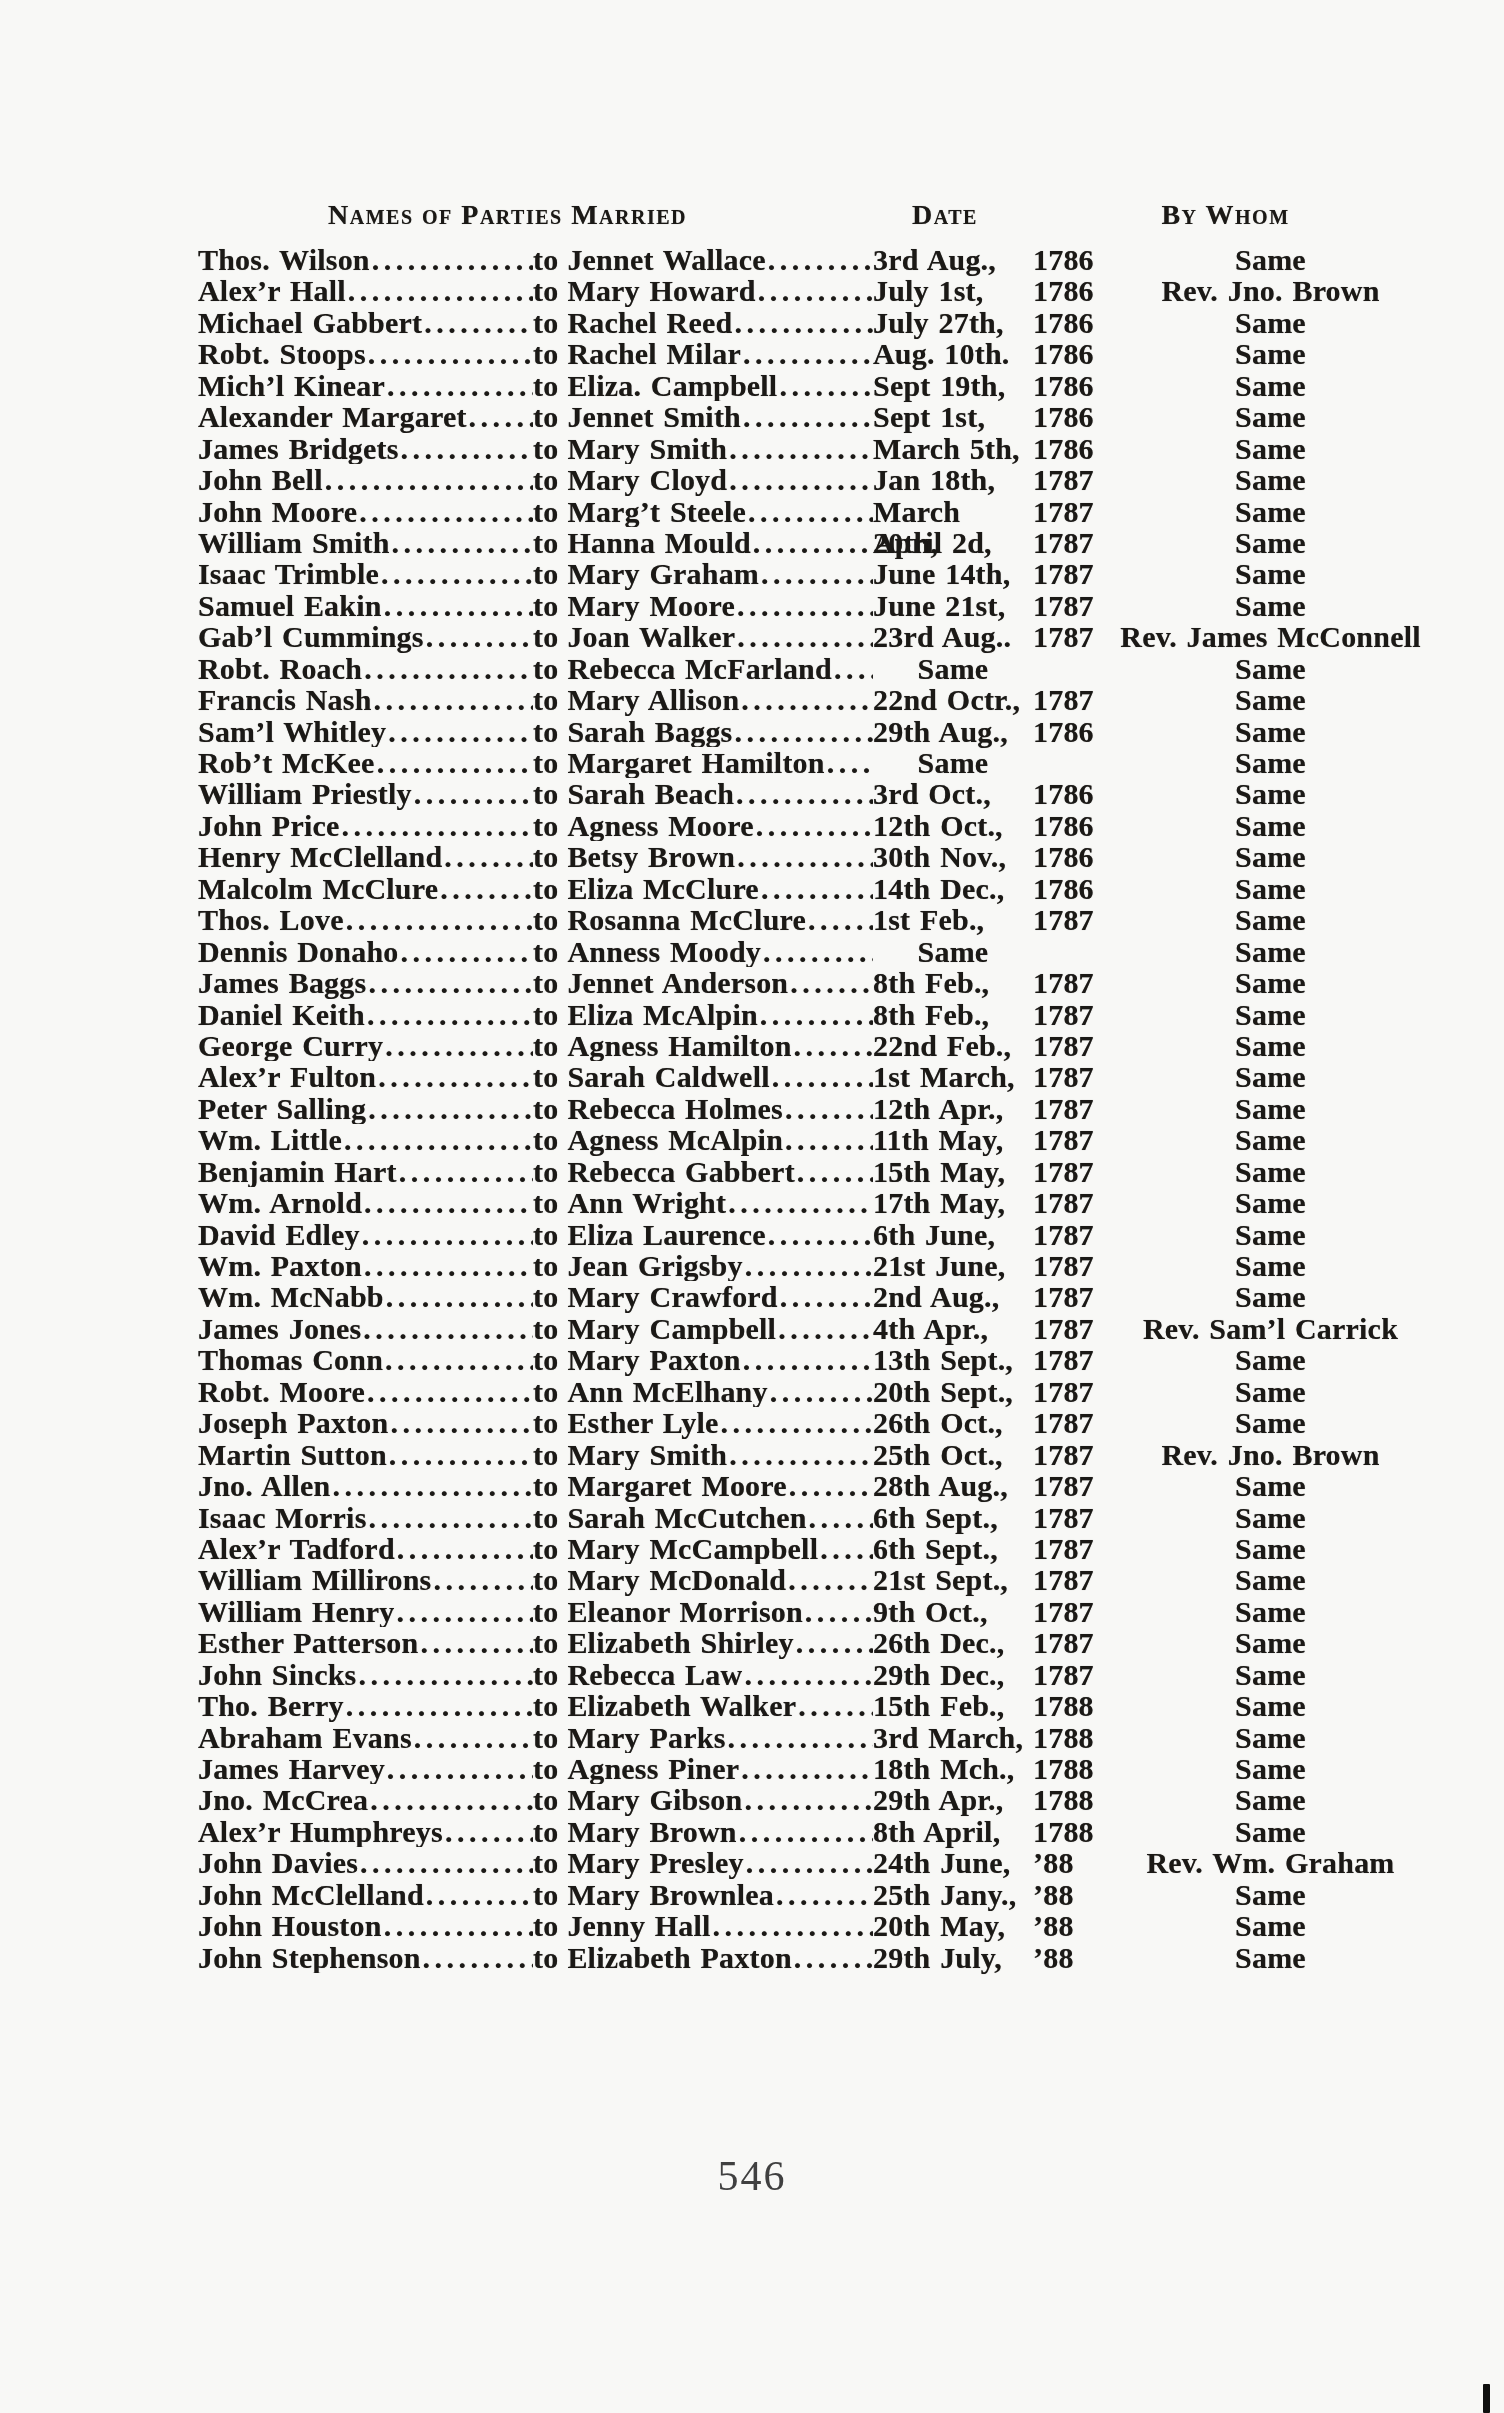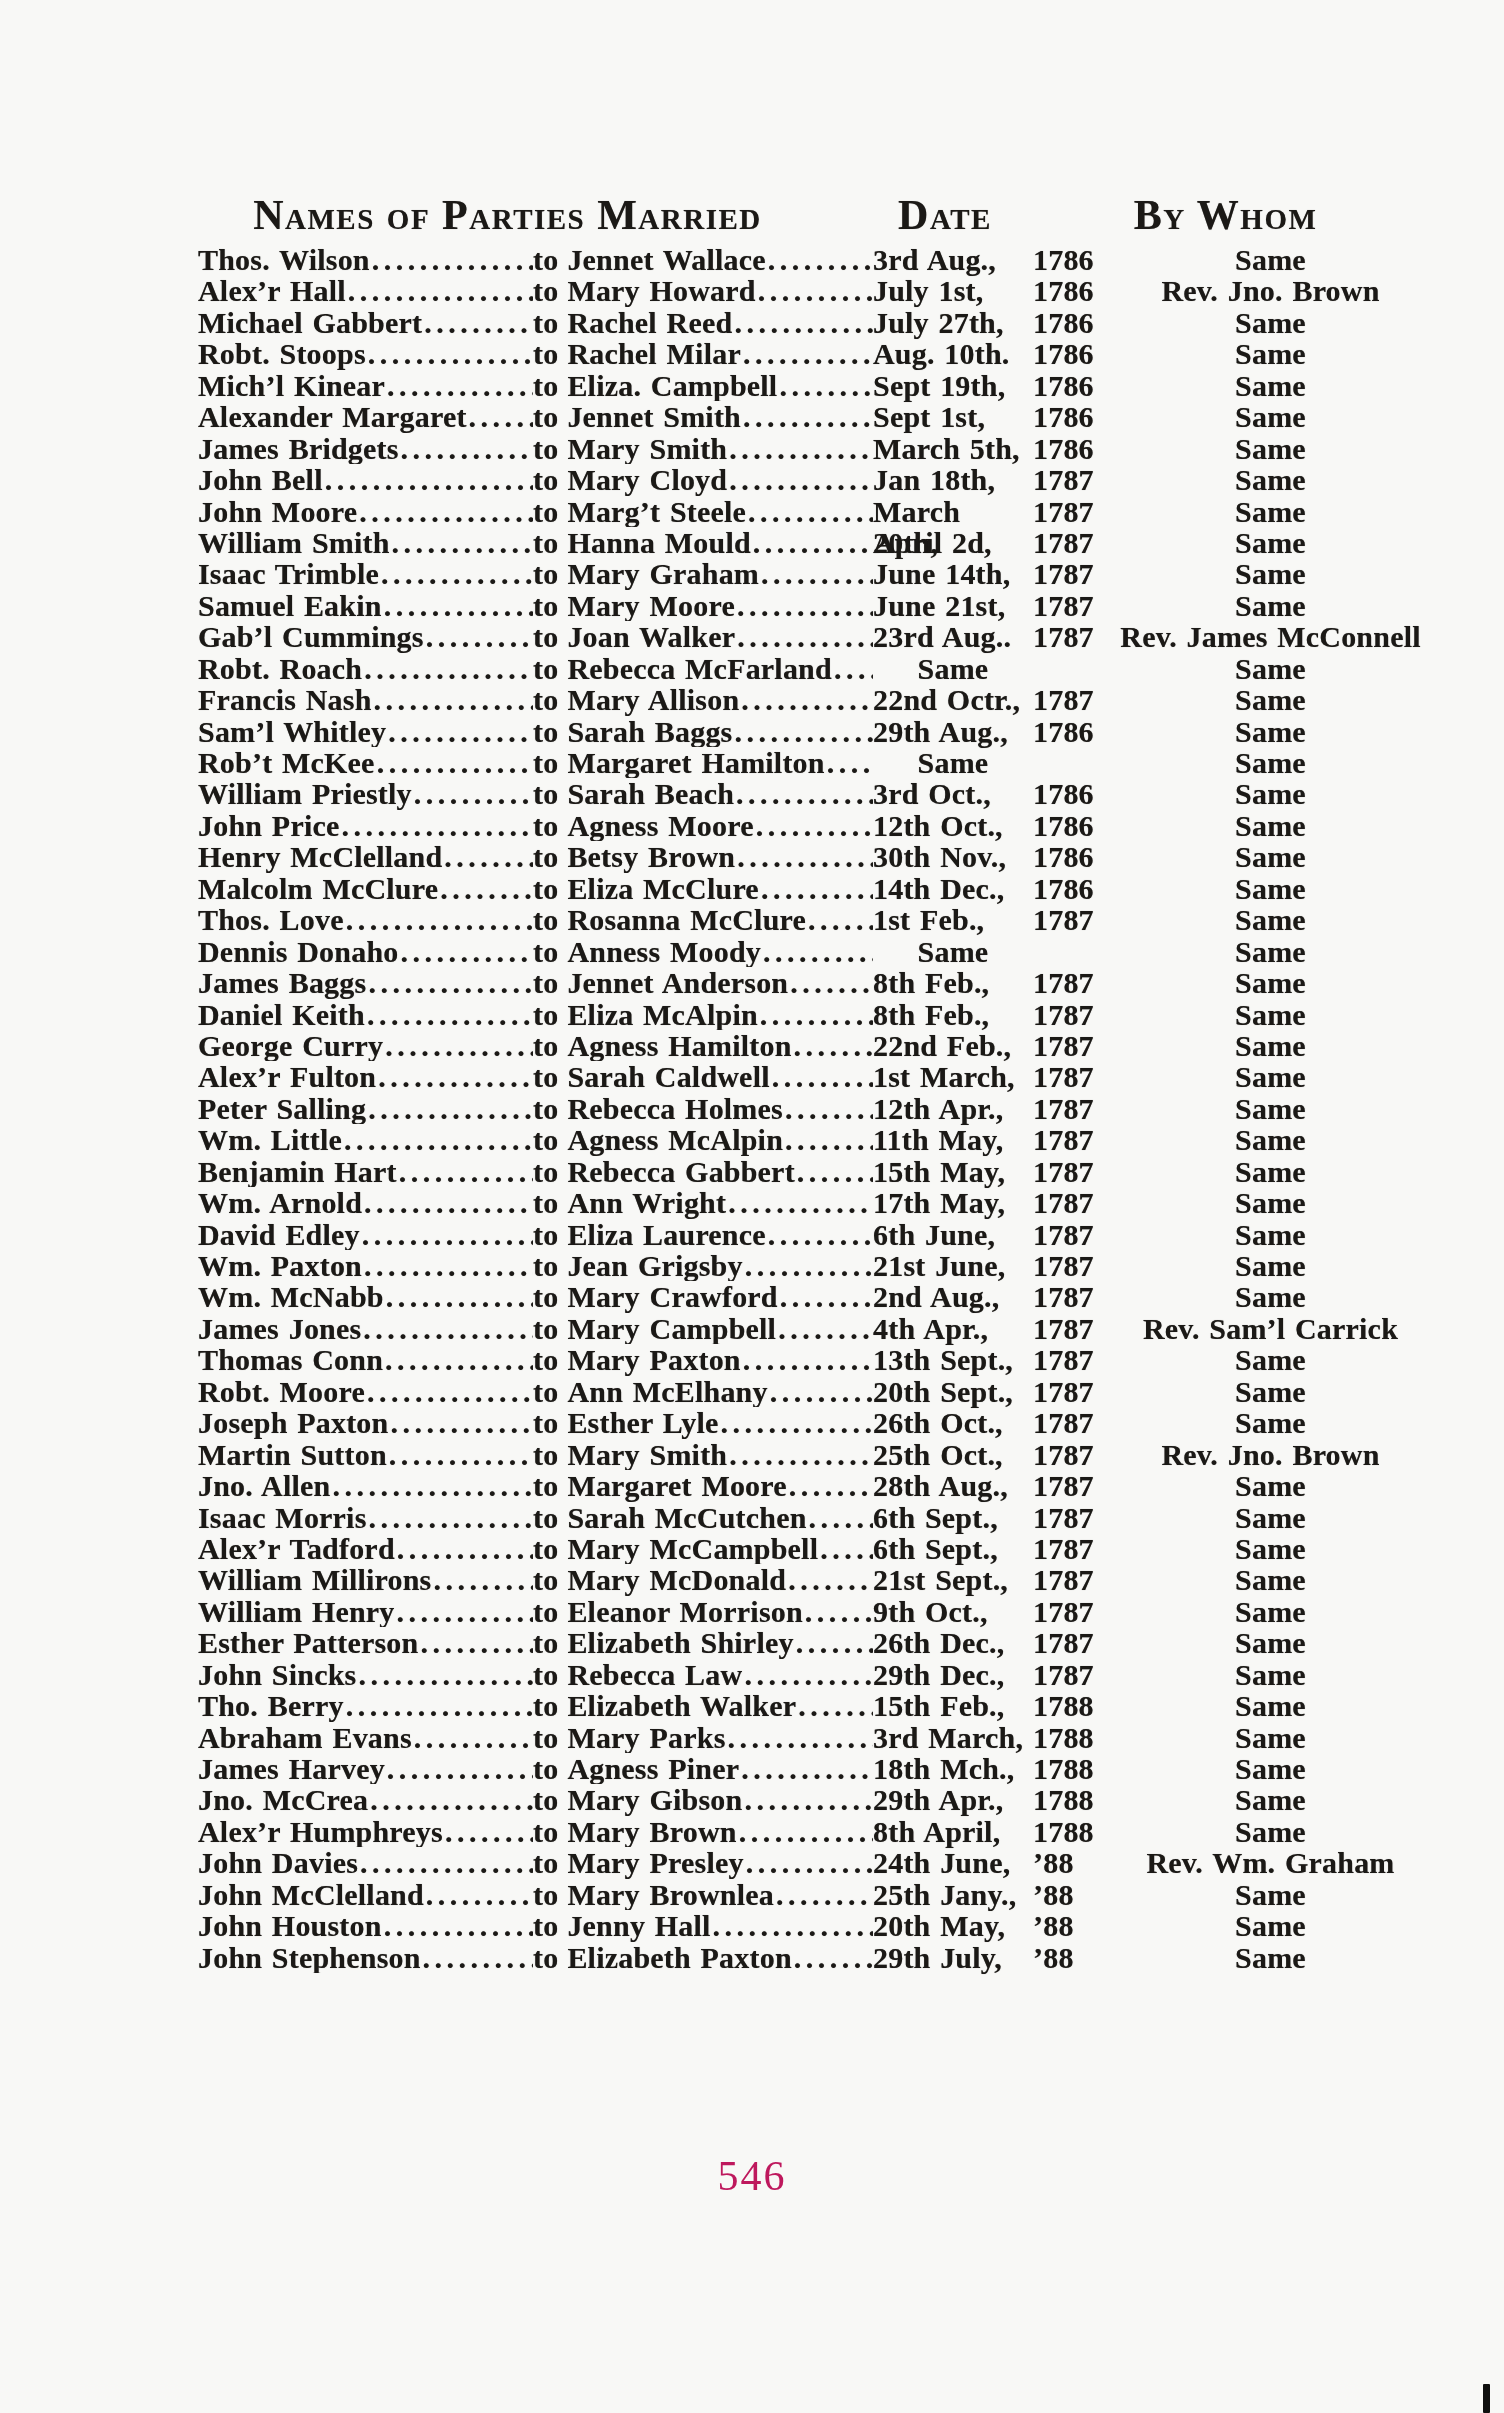--- a/index.html
+++ b/index.html
@@ -21,21 +21,21 @@
 
   
   .hdr-row {
     position: absolute;
     top: 199px;
     left: 0;
     width: 100%;
     height: 32px;
     line-height: 32px;
     font-variant: small-caps;
-    font-size: 42px;
+    font-size: 28px;
     letter-spacing: 1.5px;
   }
   .h-names  { position: absolute; left: 170px;  width: 675px; text-align: center; }
   .h-date   { position: absolute; left: 865px;  width: 160px; text-align: center; }
   .h-bywhom { position: absolute; left: 1058px; width: 335px; text-align: center; }
 
   
   .rows { position: absolute; top: 244px; left: 0; width: 100%; margin-left: 28px; }
   .row {
     position: relative;
@@ -70,21 +70,21 @@
   .pagenum {
     position: absolute;
     top: 2152px;
     left: 0;
     width: 100%;
     text-align: center;
     font-size: 42px;
     font-weight: 400;
     letter-spacing: 2px;
     text-shadow: none;
-    color: #be185d;
+    color: #404040;
   }
 
   
   .scan-mark {
     position: absolute;
     left: 1483px;
     top: 2384px;
     width: 7px;
     height: 29px;
     background: #0f0f0e;

